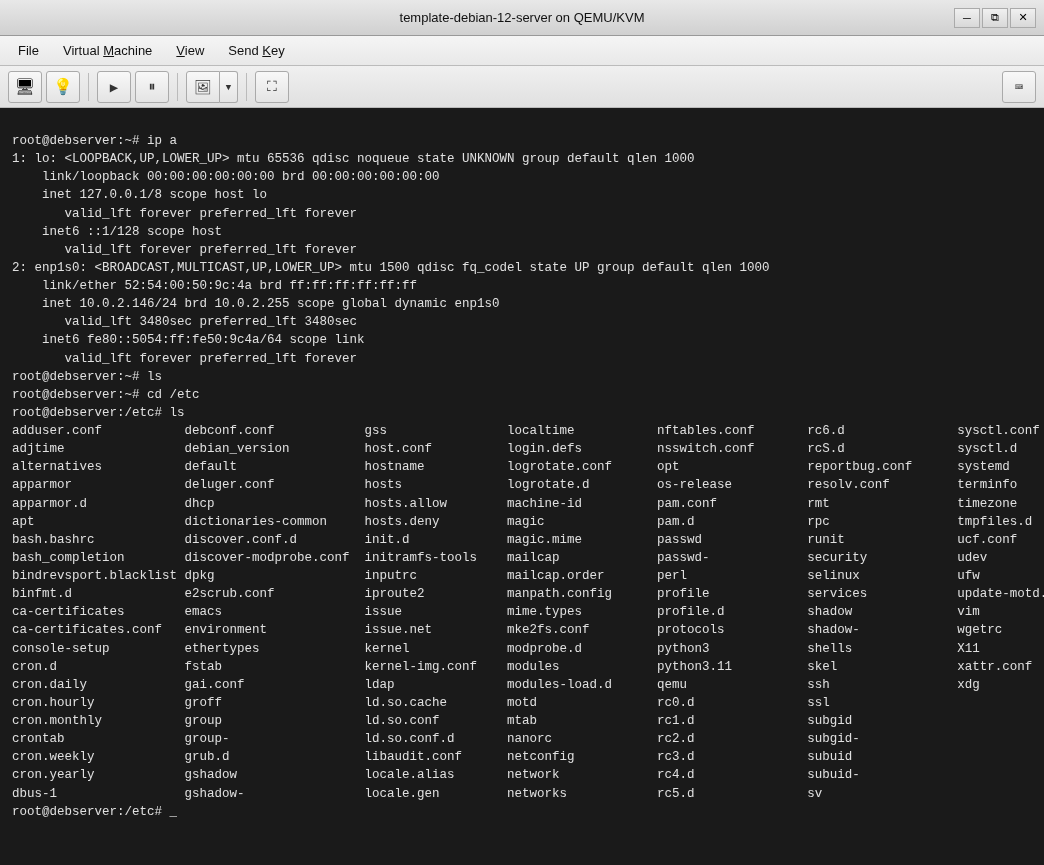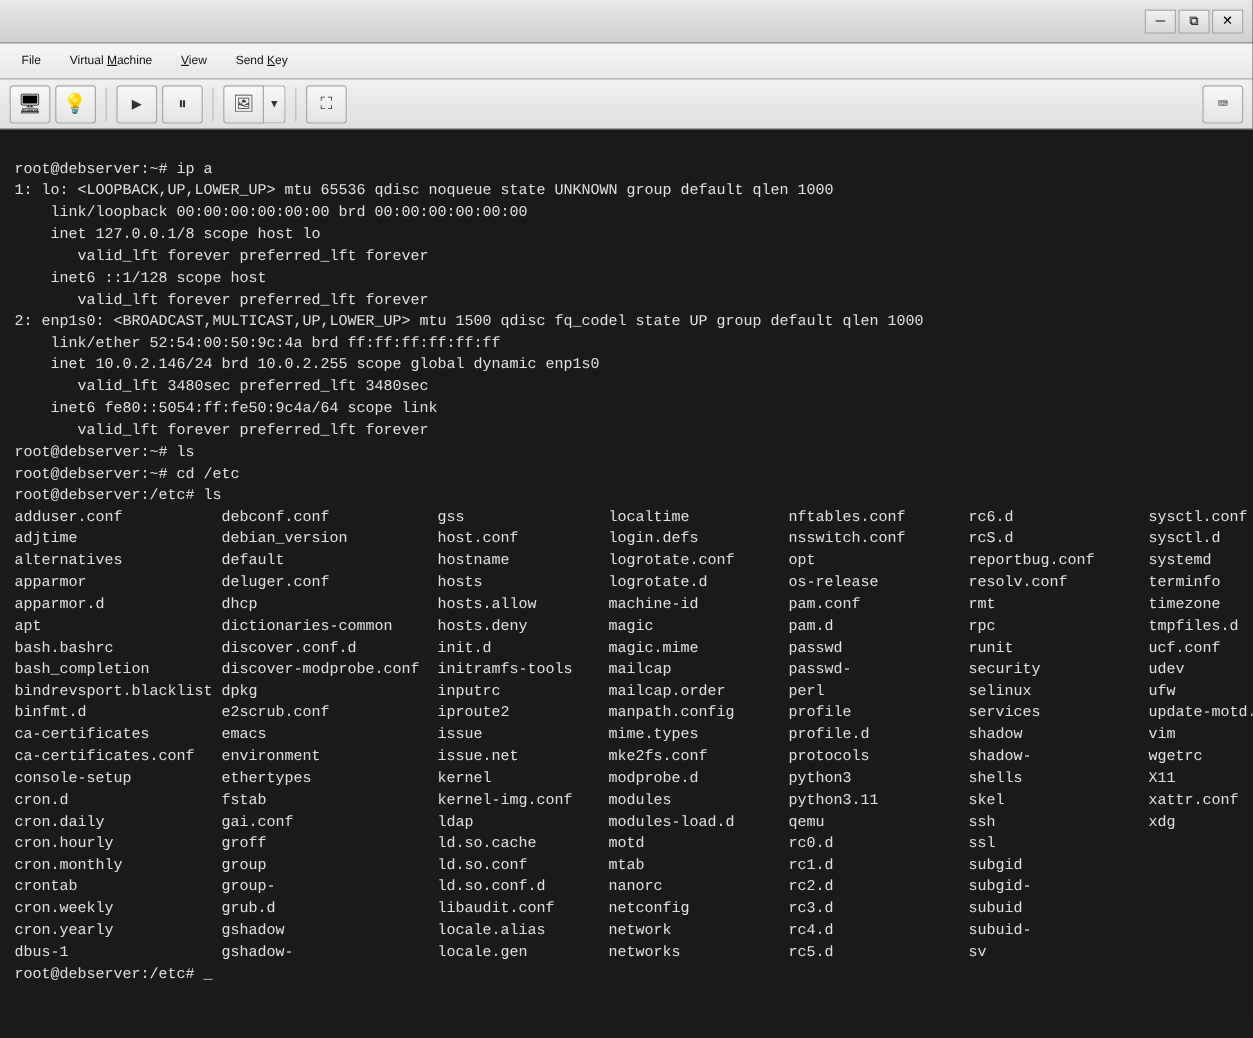--- a/index.html
+++ b/index.html
@@ -53,21 +53,21 @@
       background: linear-gradient(to bottom, #f5f5f5, #e8e8e8);
       height: 30px;
       display: flex;
       align-items: center;
       padding: 0 8px;
       border-bottom: 1px solid #bbb;
       gap: 4px;
     }
     .menu-item {
       padding: 4px 10px;
-      font-size: 10px;
+      font-size: 13px;
       font-family: sans-serif;
       color: #111;
       cursor: pointer;
       border-radius: 3px;
     }
 
     
     .toolbar {
       background: linear-gradient(to bottom, #f0f0f0, #e0e0e0);
       height: 42px;
@@ -137,20 +137,21 @@
       padding: 24px 12px;
       height: calc(865px - 36px - 30px - 42px);
       overflow: hidden;
       white-space: pre;
     }
   </style>
 </head>
 <body>
 
 <div class="title-bar">
+  <span class="title-bar-text">template-debian-12-server on QEMU/KVM</span>
   <div class="window-controls">
     <div class="win-btn">─</div>
     <div class="win-btn">⧉</div>
     <div class="win-btn">✕</div>
   </div>
 </div>
 
 <div class="menu-bar">
   <div class="menu-item">File</div>
   <div class="menu-item">Virtual <u>M</u>achine</div>

